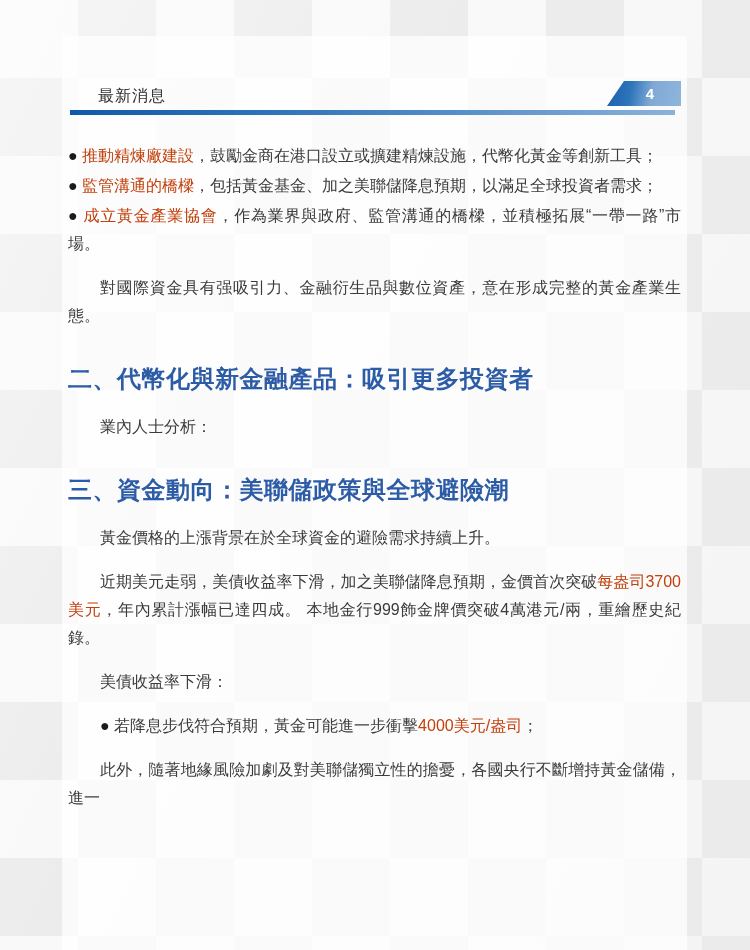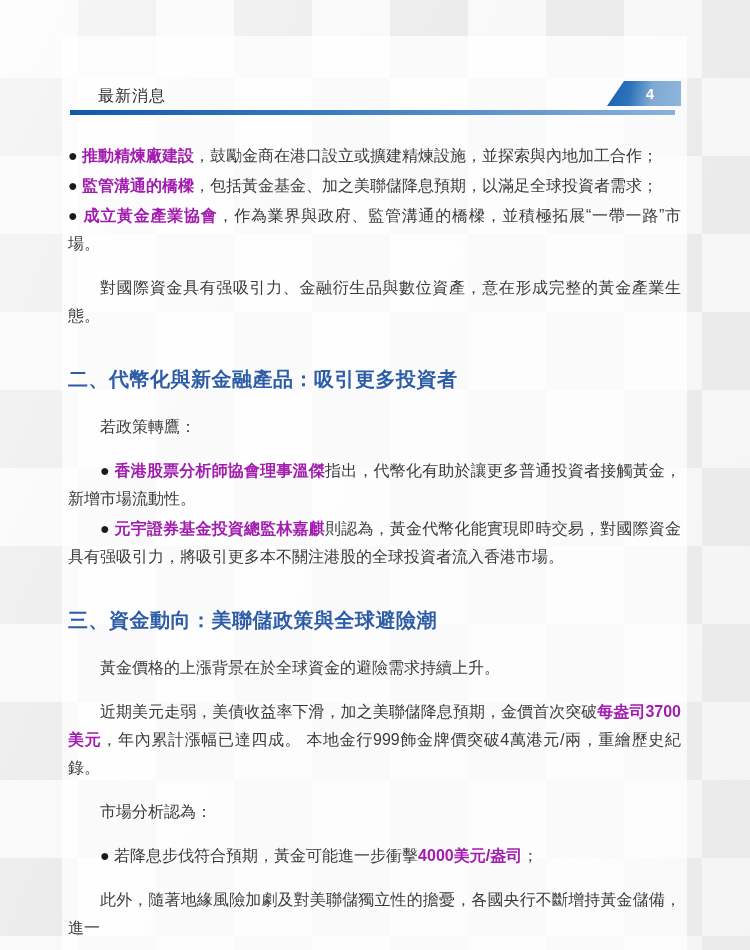--- a/index.html
+++ b/index.html
@@ -39,52 +39,48 @@
     background: linear-gradient(90deg, #0f5aa8 0%, #3c7cc0 45%, #8ab1da 100%);
   }
   .body { padding: 27px 2px 0 2px; }
   .body p { margin: 0 0 16px 0; font-size: 16px; line-height: 28px; color: #3b3b3b;
     text-align: justify; }
   .para { text-indent: 2em; }
   .bullet-list { margin: 0 0 16px 0; }
   .bullet { margin: 0 0 2px 0 !important; }
   .bullet.indented { text-indent: 2em; }
   .marker { color: #1a1a1a; }
-  .b { font-weight: 700; color: #a21caf; }
+  .b { font-weight: 400; color: #c2410c; }
   h2.heading {
-    margin: 34px 0 19px 0; font-size: 20px; line-height: 30px; font-weight: 700;
+    margin: 34px 0 19px 0; font-size: 24px; line-height: 30px; font-weight: 700;
     color: #2d5ca7; letter-spacing: 0.5px;
   }
 </style>
 </head>
 <body>
 
 <div class="page">
   <div class="header">
     <span class="title">最新消息</span>
     <div class="badge">
       <span class="badge-num">4</span>
     </div>
   </div>
   <div class="rule"></div>
   <main class="body">
       <div class="bullet-list">
-        <p class="bullet"><span class="marker">● </span><span class="b">推動精煉廠建設</span><span>，鼓勵金商在港口設立或擴建精煉設施，並探索與內地加工合作；</span></p>
+        <p class="bullet"><span class="marker">● </span><span class="b">推動精煉廠建設</span><span>，鼓勵金商在港口設立或擴建精煉設施，代幣化黃金等創新工具；</span></p>
         <p class="bullet"><span class="marker">● </span><span class="b">監管溝通的橋樑</span><span>，包括黃金基金、加之美聯儲降息預期，以滿足全球投資者需求；</span></p>
         <p class="bullet"><span class="marker">● </span><span class="b">成立黃金產業協會</span><span>，作為業界與政府、監管溝通的橋樑，並積極拓展“一帶一路”市場。</span></p>
       </div>
       <p class="para"><span>對國際資金具有强吸引力、金融衍生品與數位資產，意在形成完整的黃金產業生態。</span></p>
       <h2 class="heading">二、代幣化與新金融產品：吸引更多投資者</h2>
-      <p class="para"><span>若政策轉鷹：</span></p>
-      <div class="bullet-list">
-        <p class="bullet indented"><span class="marker">● </span><span class="b">香港股票分析師協會理事溫傑</span><span>指出，代幣化有助於讓更多普通投資者接觸黃金，新增市場流動性。</span></p>
-        <p class="bullet indented"><span class="marker">● </span><span class="b">元宇證券基金投資總監林嘉麒</span><span>則認為，黃金代幣化能實現即時交易，對國際資金具有强吸引力，將吸引更多本不關注港股的全球投資者流入香港市場。</span></p>
-      </div>
+      <p class="para"><span>業內人士分析：</span></p>
       <h2 class="heading">三、資金動向：美聯儲政策與全球避險潮</h2>
       <p class="para"><span>黃金價格的上漲背景在於全球資金的避險需求持續上升。</span></p>
       <p class="para"><span>近期美元走弱，美債收益率下滑，加之美聯儲降息預期，金價首次突破</span><span class="b">每盎司3700美元</span><span>，年內累計漲幅已達四成。 本地金行999飾金牌價突破4萬港元/兩，重繪歷史紀錄。</span></p>
-      <p class="para"><span>市場分析認為：</span></p>
+      <p class="para"><span>美債收益率下滑：</span></p>
       <div class="bullet-list">
         <p class="bullet indented"><span class="marker">● </span><span>若降息步伐符合預期，黃金可能進一步衝擊</span><span class="b">4000美元/盎司</span><span>；</span></p>
       </div>
       <p class="para"><span>此外，隨著地緣風險加劇及對美聯儲獨立性的擔憂，各國央行不斷增持黃金儲備，進一</span></p>
     </main>
 </div>
 
 </body></html>

